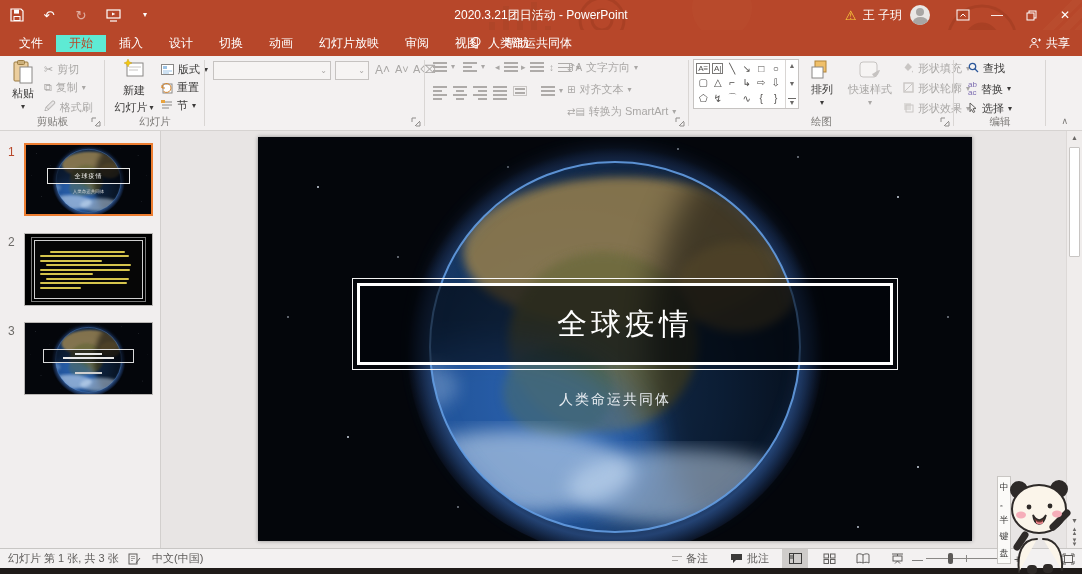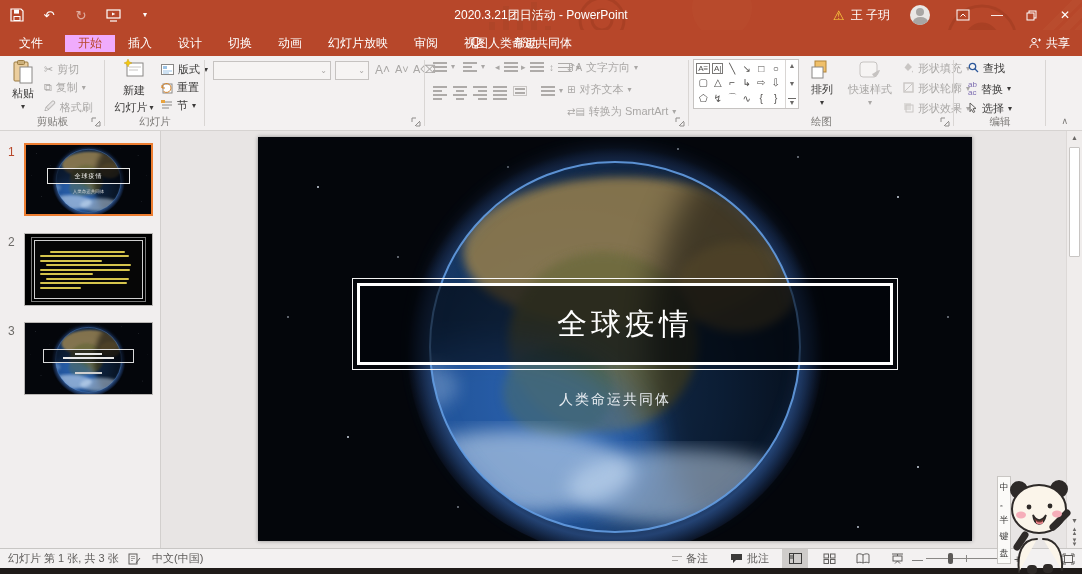--- a/index.html
+++ b/index.html
@@ -9,31 +9,31 @@
          -webkit-font-smoothing:antialiased;background:#e8e5e4;}
 
   
   .titlebar{position:absolute;left:0;top:0;width:1082px;height:30px;background:#B7472A;color:#fff;}
   .tb-deco{position:absolute;right:0;top:0;height:56px;width:660px;pointer-events:none;opacity:.5;}
   .qat{position:absolute;left:8px;top:0;height:30px;display:flex;align-items:center;gap:14px;font-size:13px;}
   .qat .qi{display:inline-flex;align-items:center;justify-content:center;width:18px;height:18px;color:#fff;}
   .wtitle{position:absolute;left:0;right:0;top:0;height:30px;display:flex;align-items:center;justify-content:center;font-size:12px;pointer-events:none;}
   .tb-right{position:absolute;right:0;top:0;height:30px;display:flex;align-items:center;}
   .warn{color:#FFD23E;font-size:13px;margin-right:6px;}
-  .uname{font-size:12px;margin-right:20px;}
+  .uname{font-size:12px;margin-right:8px;}
   .avatar{width:20px;height:20px;border-radius:50%;background:#e9e7e5;position:relative;overflow:hidden;margin-right:16px;}
   .avatar b{position:absolute;left:6px;top:3px;width:8px;height:8px;border-radius:50%;background:#a8a6a4;}
   .avatar i{position:absolute;left:2.5px;top:12px;width:15px;height:10px;border-radius:50%;background:#a8a6a4;}
   .wbtn{width:34px;height:30px;display:flex;align-items:center;justify-content:center;font-size:12px;color:#fff;}
 
   
   .tabrow{position:absolute;left:0;top:30px;width:1082px;height:26px;background:#B7472A;color:#fff;font-size:12px;}
   .tabs{position:absolute;left:6px;top:0;height:26px;display:flex;align-items:center;}
   .tab{padding:0 13px;display:flex;align-items:center;}
-  .tab.active{background:#f0abfc;color:#B7472A;margin-left:9px;}
+  .tab.active{background:#5eead4;color:#B7472A;}
   .tellme{position:absolute;left:470px;top:0;height:26px;display:flex;align-items:center;gap:6px;font-size:12px;}
   .share{position:absolute;right:12px;top:0;height:26px;display:flex;align-items:center;gap:5px;font-size:12px;}
 
   
   .ribbon{position:absolute;left:0;top:56px;width:1082px;height:75px;background:#f3f1f1;border-bottom:1px solid #d6d3d1;color:#3b3a39;font-size:11px;}
   .grp{position:absolute;top:0;height:74px;}
   .grp:after{content:"";position:absolute;right:0;top:4px;bottom:4px;width:1px;background:#d9d6d4;}
   .grp-label{position:absolute;bottom:1px;left:0;right:0;text-align:center;font-size:10.5px;color:#7c7a77;}
   .lnch{position:absolute;right:4px;bottom:3px;width:10px;height:10px;color:#8f8d8b;}
   .dis{color:#a9a7a5 !important;}

